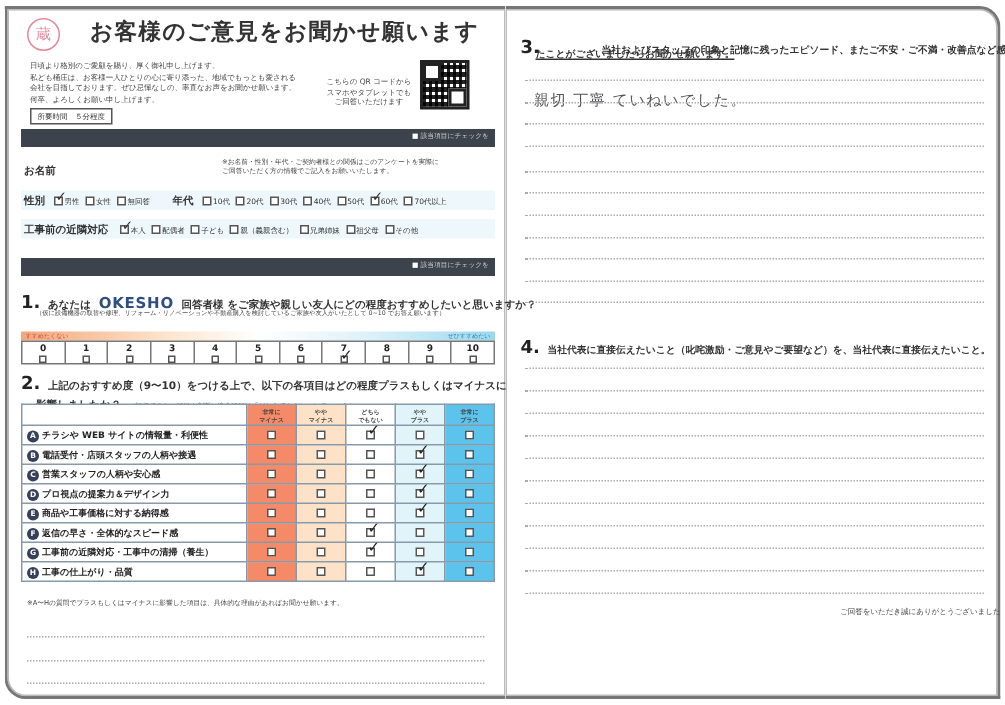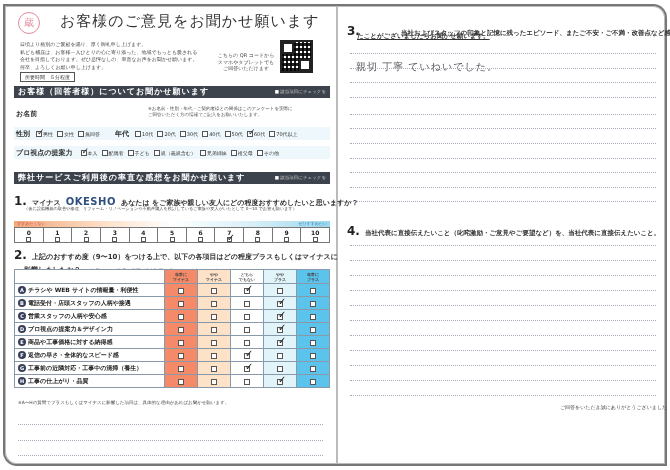--- a/index.html
+++ b/index.html
@@ -4,21 +4,21 @@
 <style>
   * { box-sizing: border-box; margin: 0; padding: 0; }
   html, body { width: 670px; height: 470px; overflow: hidden; background: #ffffff; }
   body { font-family: "DejaVu Sans", "Liberation Sans", sans-serif; color: #222; position: relative; }
   .frame { position: absolute; border: 2px solid #777; box-shadow: inset 0 0 0 1px #bbb; }
   .frame-left { left: 3px; top: 4px; width: 334px; height: 462px; border-radius: 0 0 0 14px; border-right: none; }
   .frame-right { left: 337px; top: 4px; width: 330px; height: 462px; border-radius: 0 14px 0 0; border-left: none; }
 
   .abs { position: absolute; }
   .stamp { left: 18px; top: 12px; width: 22px; height: 22px; border-radius: 50%; border: 1px solid #e38a9a; color: #e38a9a; font-size: 10px; display:flex; align-items:center; justify-content:center; }
-  .title { left: 60px; top: 12px; font-size: 15px; font-weight: normal; letter-spacing: 1px; color: #333; }
+  .title { left: 60px; top: 12px; font-size: 15px; font-weight: bold; letter-spacing: 1px; color: #333; }
   .intro { left: 20px; top: 41px; width: 200px; font-size: 5px; line-height: 7.5px; color: #444; }
   .req-time { left: 20px; top: 72px; border: 1px solid #555; font-size: 5px; padding: 1px 4px; color: #333; }
   .qr-text { left: 216px; top: 52px; font-size: 5px; line-height: 6.5px; text-align: center; width: 60px; color: #444; }
   .qr { left: 280px; top: 40px; width: 33px; height: 33px; background:
         repeating-linear-gradient(90deg, #222 0 2px, #fff 2px 4px),
         repeating-linear-gradient(0deg, #222 0 3px, #fff 3px 5px); background-blend-mode: multiply; border: 2px solid #222; }
   .qr::before, .qr::after { content:""; position:absolute; width:8px; height:8px; border:2px solid #222; background:#fff; }
   .qr::before { left:0; top:0; } .qr::after { right:0; bottom:0; }
 
   .bar { left: 14px; width: 316px; height: 12px; background: #3d434d; color: #fff; font-size: 8px; font-weight: bold; padding-left: 4px; line-height: 12px; letter-spacing: 1px; }
@@ -80,21 +80,20 @@
 </div>
 <div class="abs req-time">所要時間　５分程度</div>
 <div class="abs qr-text">
   <div>こちらの QR コードから</div>
   <div>スマホやタブレットでも</div>
   <div>ご回答いただけます</div>
 </div>
 <div class="abs qr"></div>
 
 <div class="abs bar" style="top:86px;">
-  <span>お客様（回答者様）についてお聞かせ願います</span>
   <span class="note">該当項目にチェックを</span>
 </div>
 
 <div class="abs label" style="left:16px; top:109px;">お名前</div>
 <div class="abs" style="left:50px; top:104px; width:90px; height:14px;"></div>
 <div class="abs small" style="left:148px; top:106px; width:180px;">
   <div>※お名前・性別・年代・ご契約者様との関係はこのアンケートを実際に</div>
   <div>ご回答いただく方の情報でご記入をお願いいたします。</div>
 </div>
 
@@ -141,21 +140,21 @@
       <span>60代</span>
     </span>
   <span class="cb">
       <span class="box"></span>
       <span>70代以上</span>
     </span>
 </div>
 
 <div class="abs row-bg" style="top:146px;"></div>
 <div class="abs" style="left:16px; top:148px; display:flex; align-items:center;">
-  <span class="label" style="margin-right:8px;">プロ視点の提案力</span>
+  <span class="label" style="margin-right:8px;">工事前の近隣対応</span>
   <span class="cb">
       <span class="box checked"></span>
       <span>本人</span>
     </span>
   <span class="cb">
       <span class="box"></span>
       <span>配偶者</span>
     </span>
   <span class="cb">
       <span class="box"></span>
@@ -173,29 +172,28 @@
       <span class="box"></span>
       <span>祖父母</span>
     </span>
   <span class="cb">
       <span class="box"></span>
       <span>その他</span>
     </span>
 </div>
 
 <div class="abs bar" style="top:172px;">
-  <span>弊社サービスご利用後の率直な感想をお聞かせ願います</span>
   <span class="note">該当項目にチェックを</span>
 </div>
 
 <div class="abs" style="left:14px; top:190px; white-space:nowrap;">
   <span class="q-num">1.</span>
-  <span class="q-title">マイナス</span>
+  <span class="q-title">あなたは</span>
   <span class="okesho">OKESHO</span>
-  <span class="q-title">あなたは をご家族や親しい友人にどの程度おすすめしたいと思いますか？</span>
+  <span class="q-title">回答者様 をご家族や親しい友人にどの程度おすすめしたいと思いますか？</span>
 </div>
 <div class="abs small" style="left:24px; top:206px; font-size:4.2px;">（仮に設備機器の取替や修理、リフォーム・リノベーションや不動産購入を検討しているご家族や友人がいたとして 0~10 でお答え願います）</div>
 
 <div class="abs scale-head">
   <span class="l">すすめたくない</span>
   <span class="r">ぜひすすめたい</span>
 </div>
 <div class="abs scale">
   <div class="cell">
       <span>0</span>

